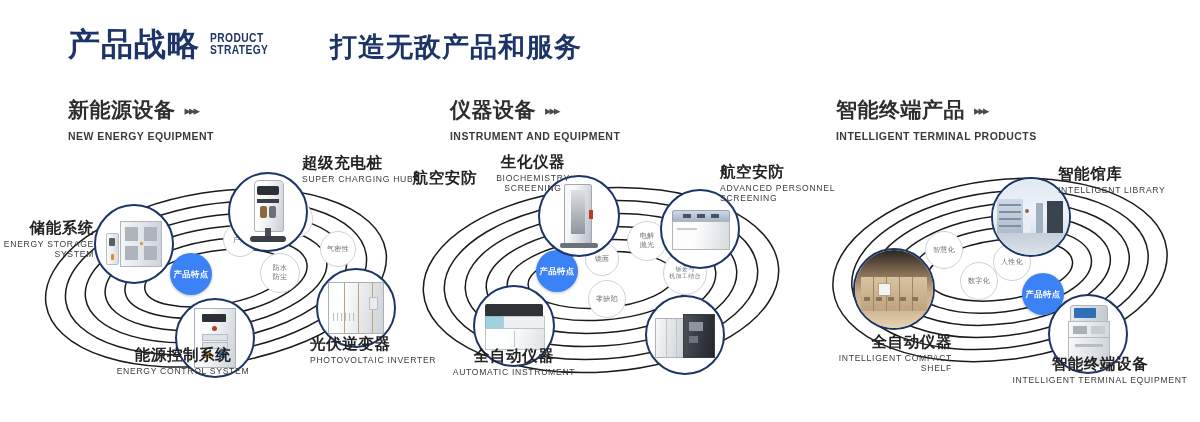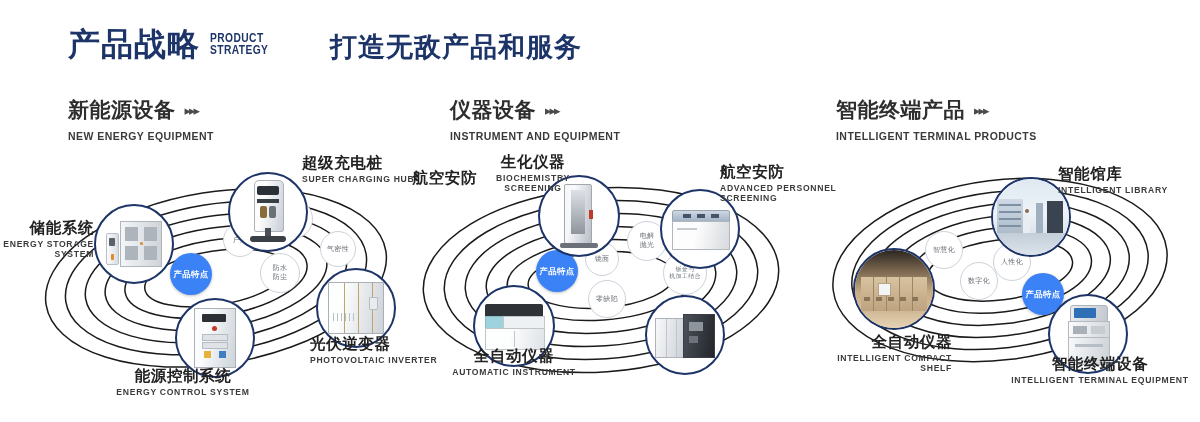--- a/index.html
+++ b/index.html
@@ -38,21 +38,21 @@
   .cluster{position:absolute;width:400px;height:260px;}
   .rings{position:absolute;left:0;top:0;width:400px;height:260px;}
 
   
   .node{position:absolute;border-radius:50%;border:2.2px solid #1d3468;overflow:hidden;
         background:#fff;box-sizing:border-box;}
 
   
   .lbl{position:absolute;line-height:1.18;}
   .lbl .cn{font-size:15.5px;font-weight:bold;color:#222;letter-spacing:.6px;white-space:nowrap;}
-  .lbl .en{font-size:8.6px;font-weight:bold;color:#3b3b3b;letter-spacing:.7px;margin-top:2px;}
+  .lbl .en{font-size:8.6px;font-weight:normal;color:#3b3b3b;letter-spacing:.7px;margin-top:2px;}
   .lbl.r{text-align:right;}
   .lbl.c{text-align:center;}
   .lbl.l{text-align:left;}
 
   
   .bub{position:absolute;border-radius:50%;border:1px solid #cdd2da;background:#fff;
        display:flex;align-items:center;justify-content:center;text-align:center;
        color:#6b7078;font-size:7px;line-height:1.25;box-sizing:border-box;letter-spacing:.3px;}
   .bub.main{background:#3b82f6;border:none;color:#fff;font-weight:bold;font-size:8.4px;
             box-shadow:0 1px 3px rgba(0,0,0,.25);letter-spacing:.4px;}
@@ -298,21 +298,21 @@
         <div class="dev ctrl">
             <div class="scr"></div>
             <div class="red"></div>
           <div class="r1"></div>
             <div class="r2"></div>
             <div class="y1"></div>
             <div class="y2"></div>
           </div>
       </div>
     </div>
-    <div class="lbl c" style="left:58px;top:212px;width:210px;">
+    <div class="lbl c" style="left:58px;top:191px;width:210px;">
       <div class="cn">能源控制系统</div>
       <div class="en">ENERGY CONTROL SYSTEM</div>
     </div>
   </div>
 
   <div class="cluster" style="left:405px;top:155px;">
 
     <svg class="rings" viewBox="0 0 400 260">
       <g fill="none" stroke="#1a1a1a" stroke-width="1.5">
         <ellipse cx="196" cy="125" rx="178" ry="92" transform="rotate(-4 196 125)"></ellipse>

